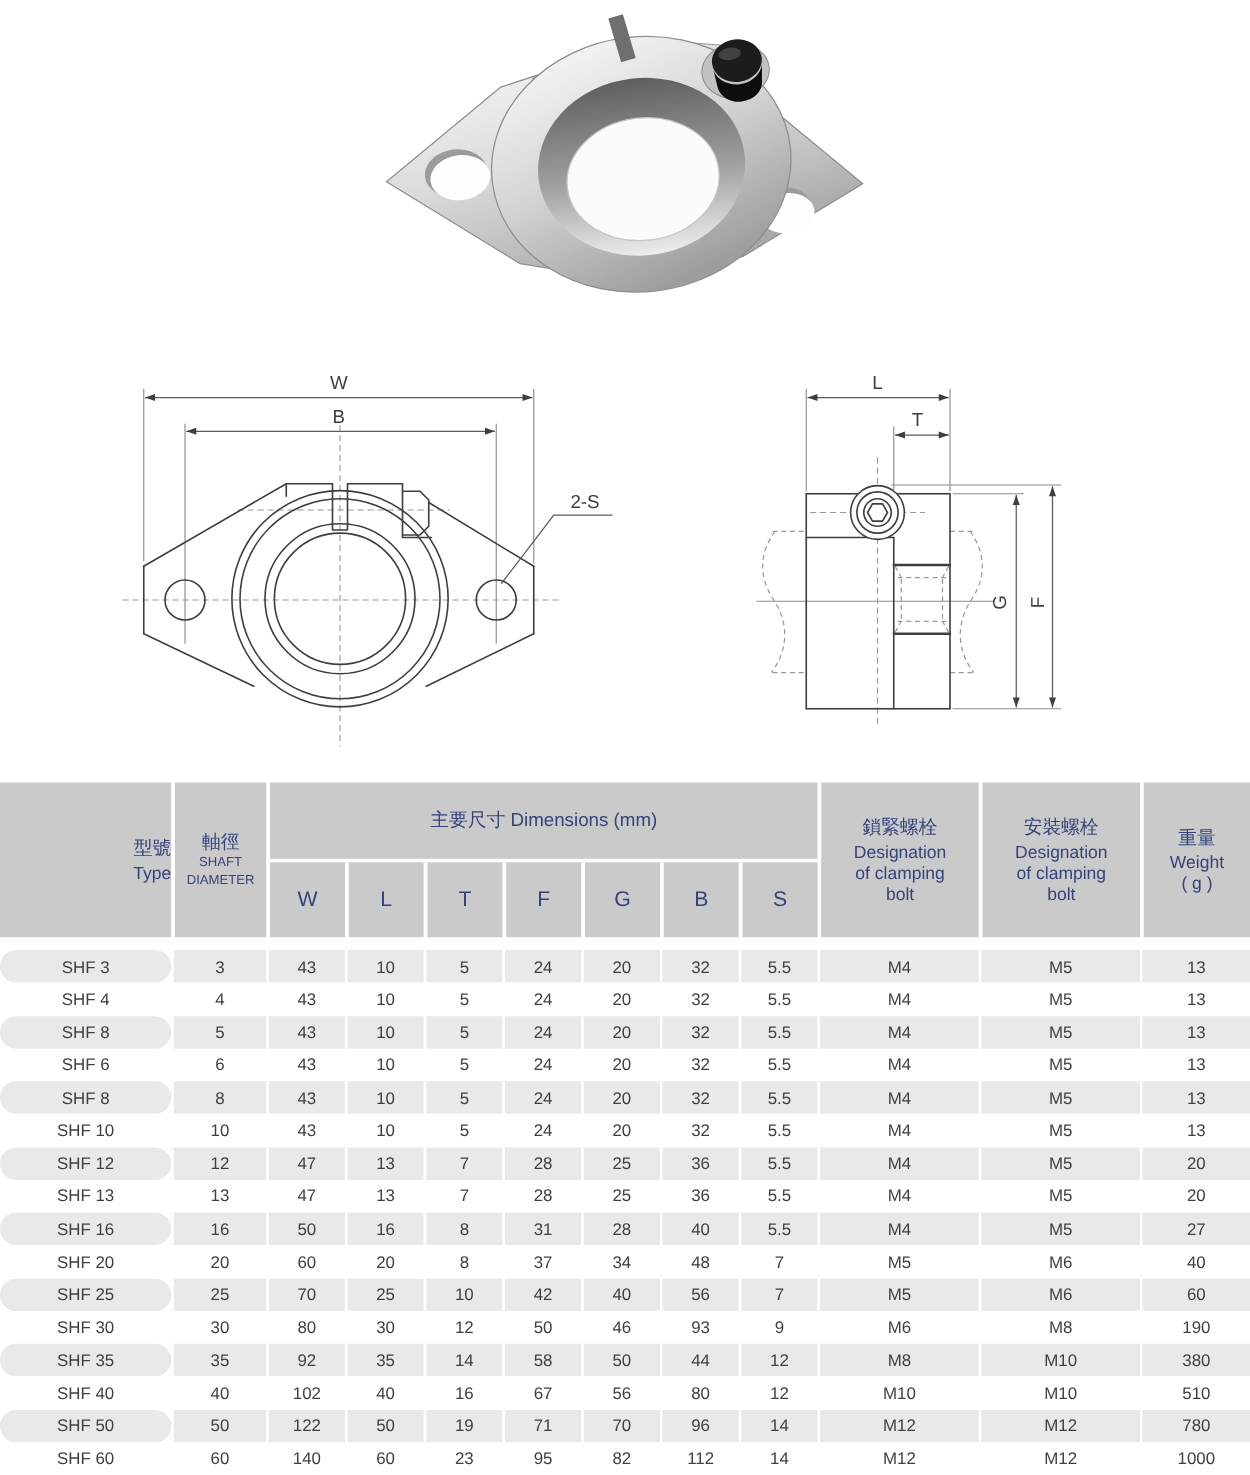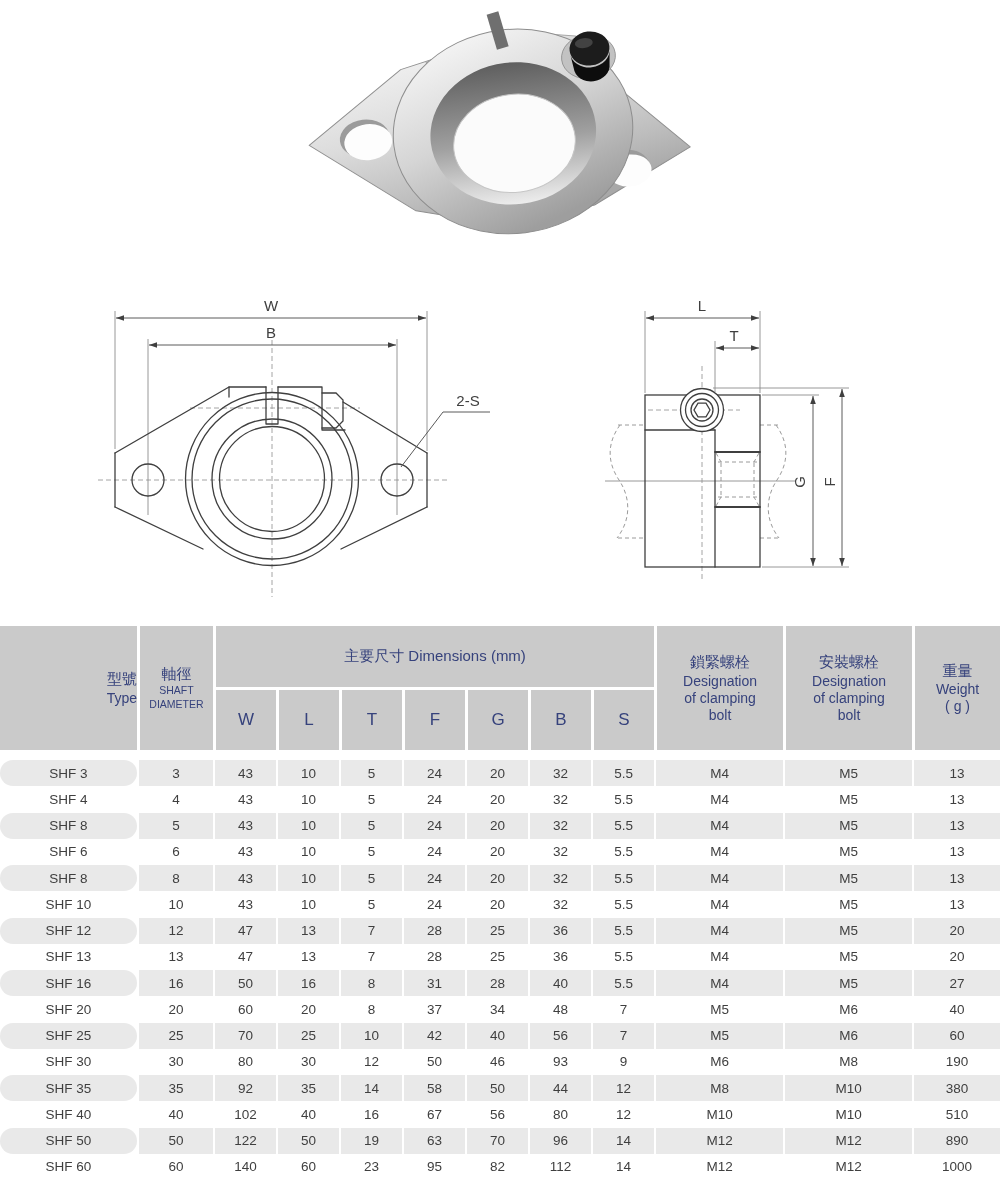--- a/index.html
+++ b/index.html
@@ -479,27 +479,27 @@
           <td>M10</td>
           <td>M10</td>
           <td>510</td>
         </tr>
         <tr class="shade">
           <td class="first">SHF 50</td>
           <td>50</td>
           <td>122</td>
           <td>50</td>
           <td>19</td>
-          <td>63</td>
+          <td>71</td>
           <td>70</td>
           <td>96</td>
           <td>14</td>
           <td>M12</td>
           <td>M12</td>
-          <td>890</td>
+          <td>780</td>
         </tr>
         <tr>
           <td class="first">SHF 60</td>
           <td>60</td>
           <td>140</td>
           <td>60</td>
           <td>23</td>
           <td>95</td>
           <td>82</td>
           <td>112</td>

